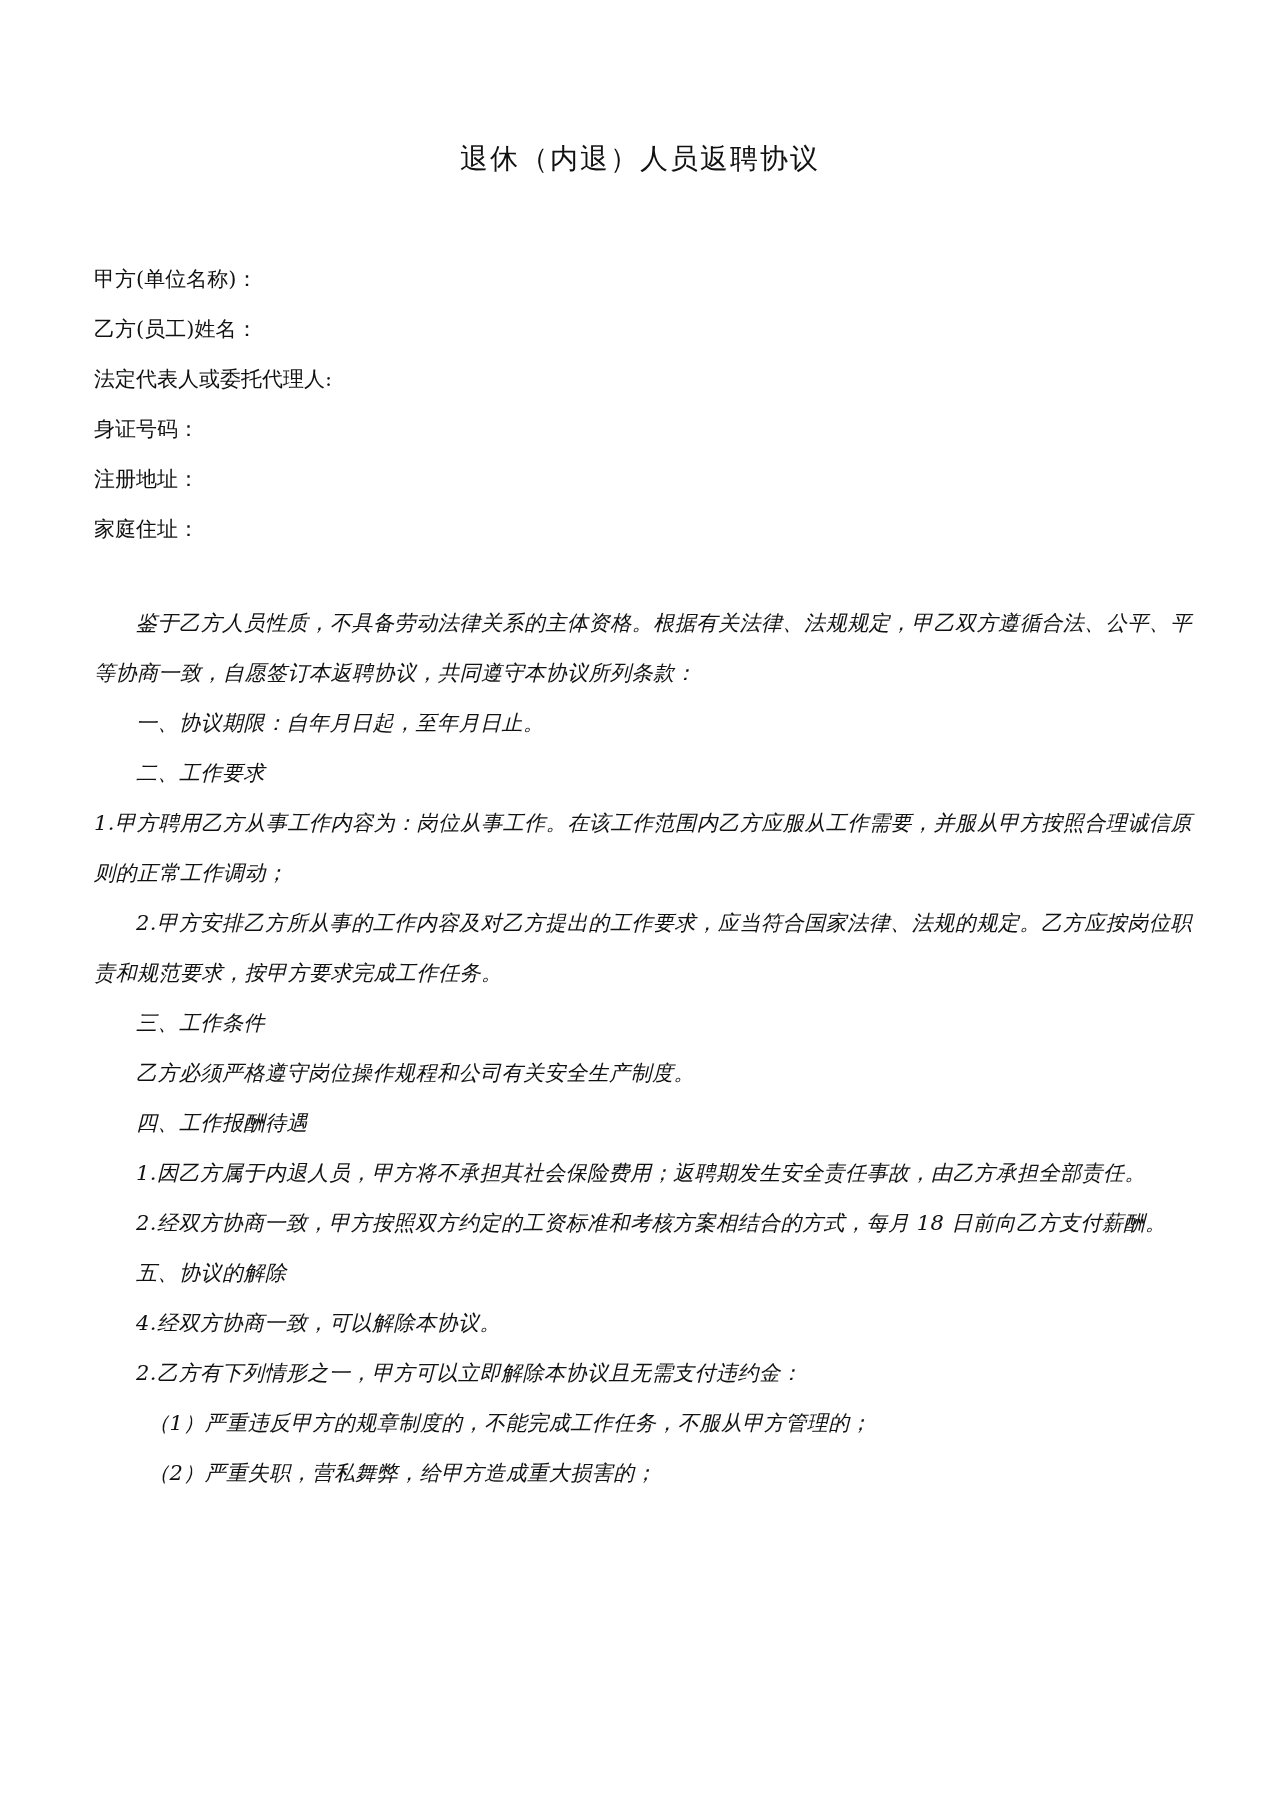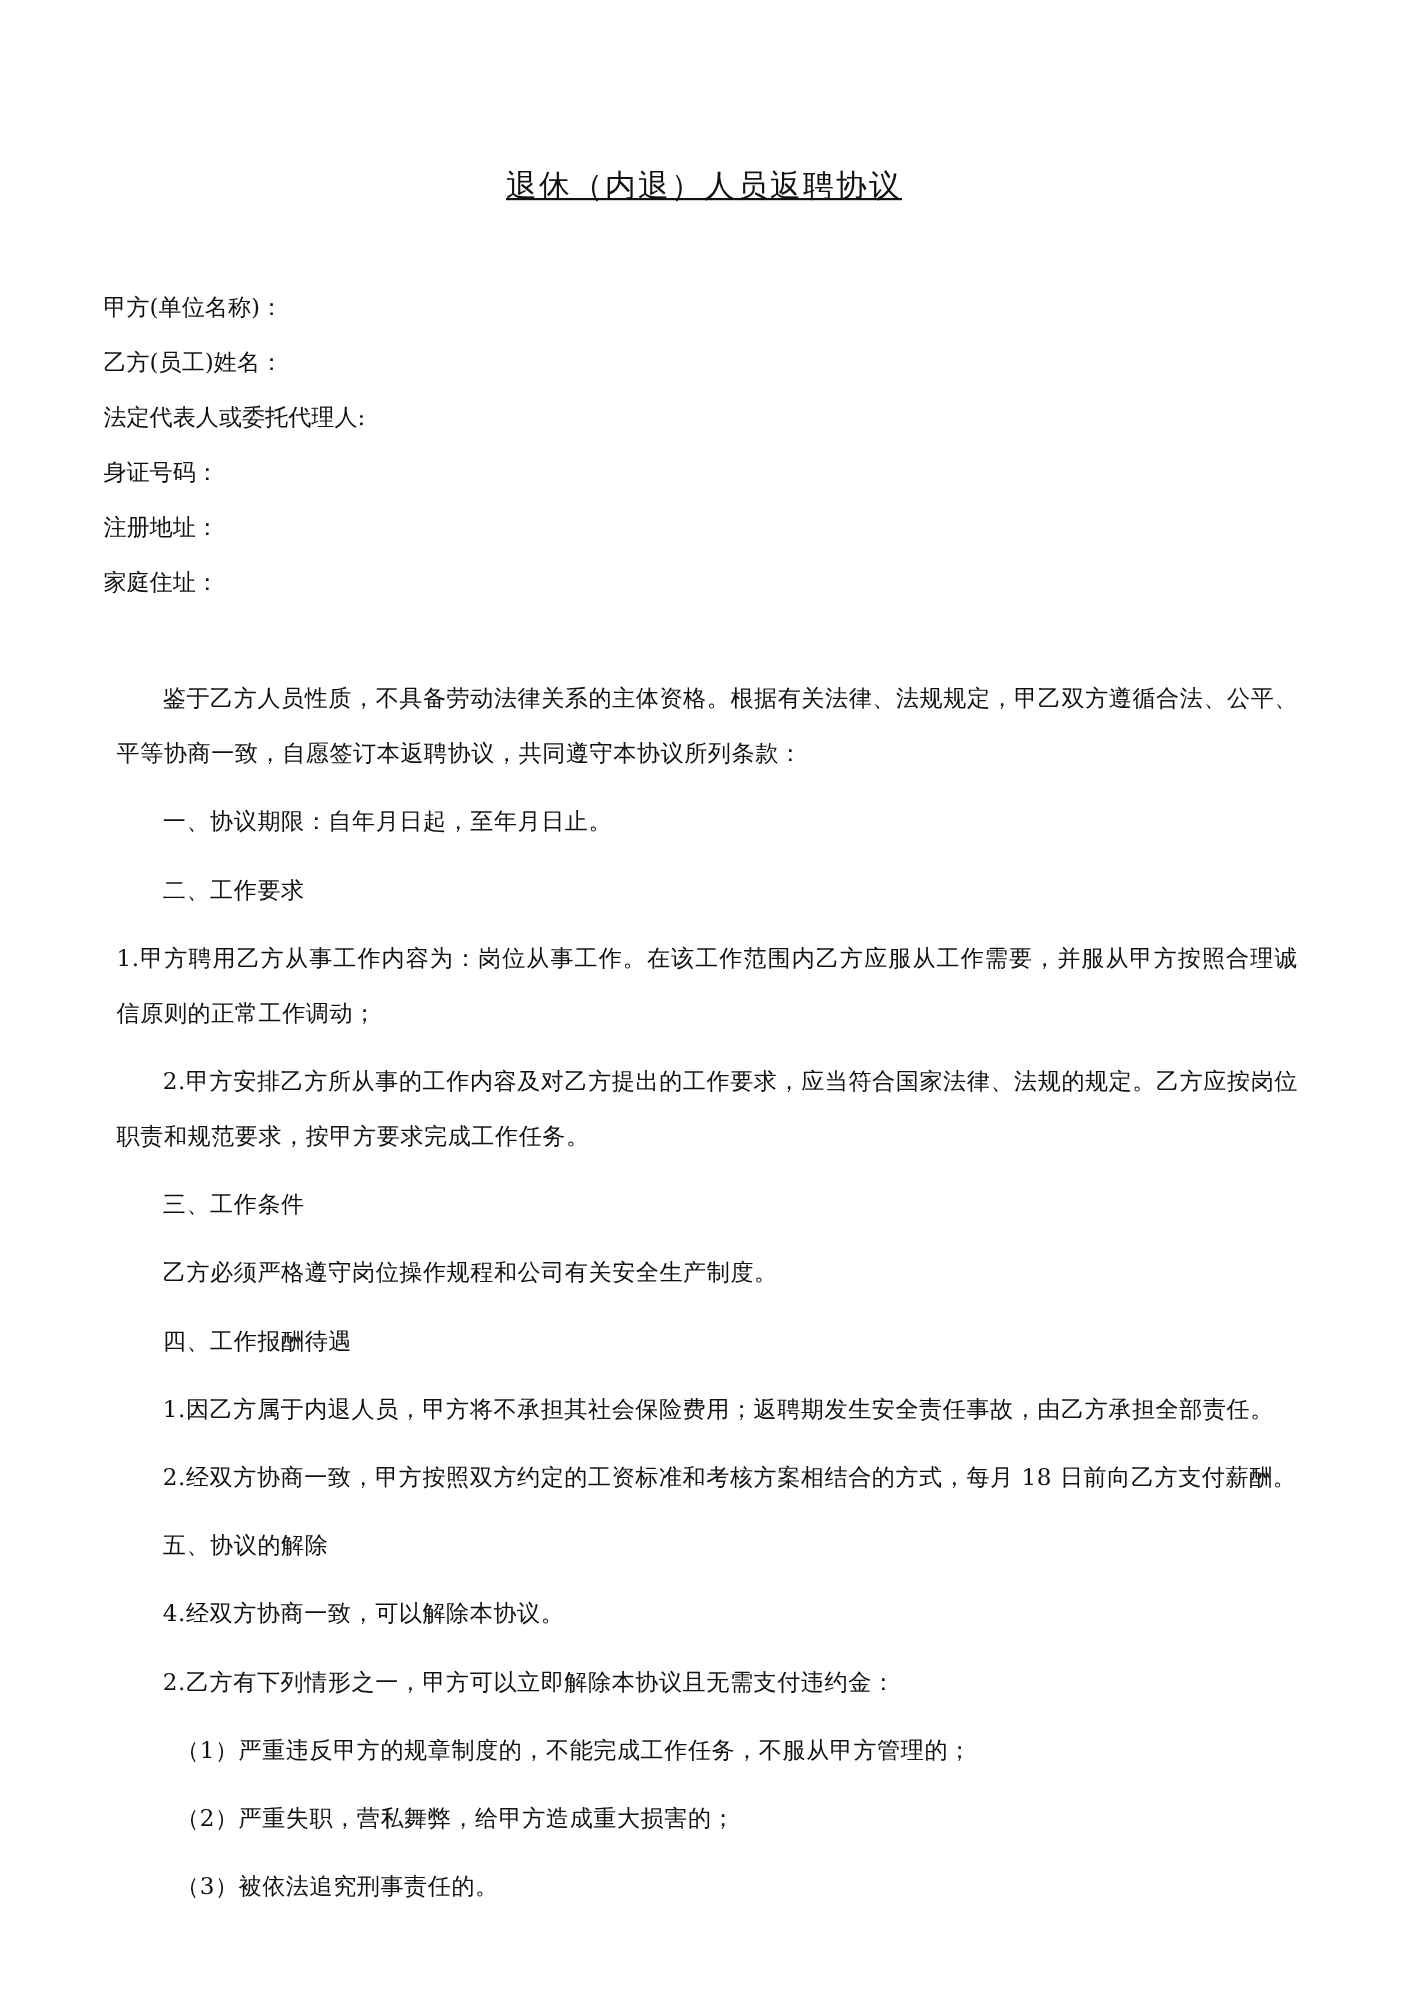--- a/index.html
+++ b/index.html
@@ -17,30 +17,29 @@
     }
     .page {
       position: absolute;
       left: 0; top: 0;
       width: 1280px;
       height: 1810px;
       background: #ffffff;
     }
     .title {
       position: absolute;
-      top: 149px;
+      top: 139px;
       left: 0;
       width: 1280px;
       text-align: center;
       font-size: 28px;
       letter-spacing: 2px;
       line-height: 40px;
       margin: 0;
       font-weight: normal;
-      text-decoration: underline;
     }
     .fields {
       position: absolute;
       top: 254px;
       left: 94px;
       width: 1100px;
     }
     .field {
       font-size: 21px;
       line-height: 50px;
@@ -49,24 +48,25 @@
     }
     .body-text {
       position: absolute;
       top: 598px;
       left: 94px;
       width: 1098px;
     }
     .para {
       font-size: 21px;
       line-height: 50px;
-      margin: 12px;
+      margin: 0;
       text-align: justify;
       text-align-last: left;
       letter-spacing: 0.5px;
+      font-style: italic;
     }
     .indent-2 { text-indent: 42px; }
     .indent-1 { text-indent: 42px; }
     .indent-sub { text-indent: 54px; }
     .noindent { text-indent: 0; }
   </style>
 </head>
 <body>
 
 <div class="page">
@@ -90,15 +90,14 @@
     <p class="para indent-1">三、工作条件</p>
     <p class="para indent-1">乙方必须严格遵守岗位操作规程和公司有关安全生产制度。</p>
     <p class="para indent-1">四、工作报酬待遇</p>
     <p class="para indent-1">1.因乙方属于内退人员，甲方将不承担其社会保险费用；返聘期发生安全责任事故，由乙方承担全部责任。</p>
     <p class="para indent-1">2.经双方协商一致，甲方按照双方约定的工资标准和考核方案相结合的方式，每月 18 日前向乙方支付薪酬。</p>
     <p class="para indent-1">五、协议的解除</p>
     <p class="para indent-1">4.经双方协商一致，可以解除本协议。</p>
     <p class="para indent-1">2.乙方有下列情形之一，甲方可以立即解除本协议且无需支付违约金：</p>
     <p class="para indent-sub">（1）严重违反甲方的规章制度的，不能完成工作任务，不服从甲方管理的；</p>
     <p class="para indent-sub">（2）严重失职，营私舞弊，给甲方造成重大损害的；</p>
-    <p class="para indent-sub">（3）被依法追究刑事责任的。</p>
   </div>
 </div>
 
 </body></html>

